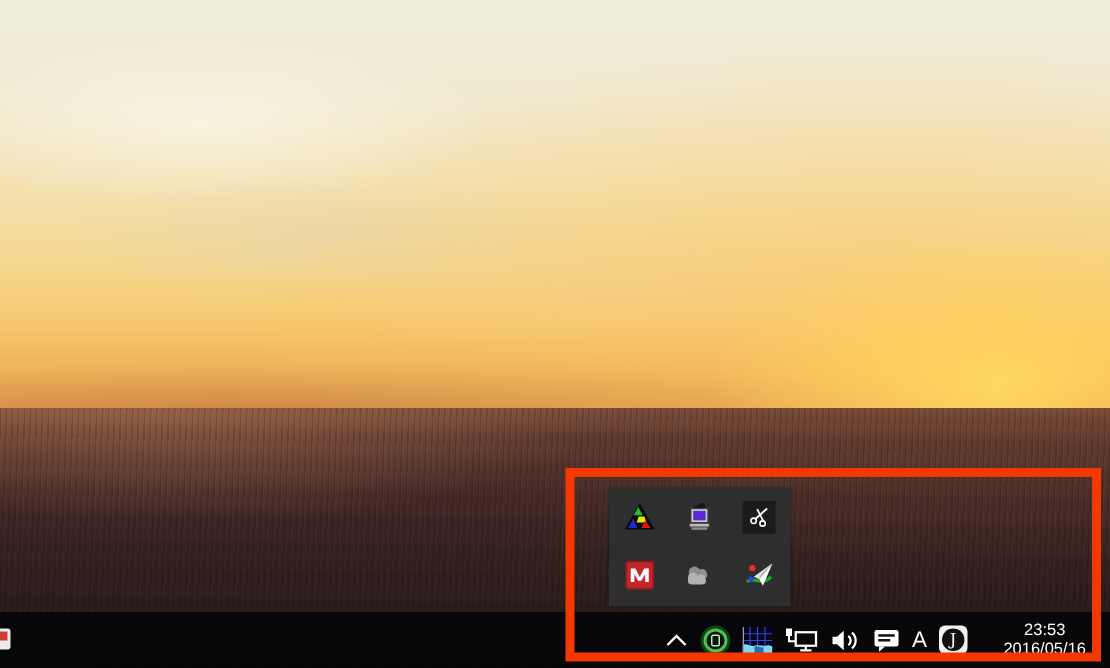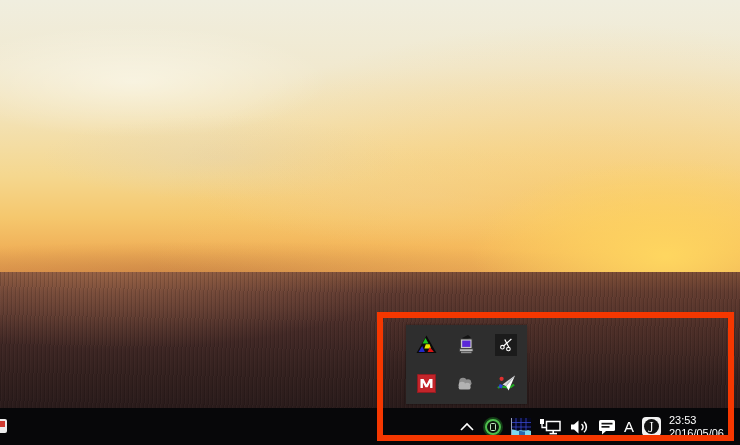--- a/index.html
+++ b/index.html
@@ -32,21 +32,21 @@
   .scissor-bg{width:22px;height:22px;background:#1b1b1b;display:flex;align-items:center;justify-content:center;}
 
   
   .taskbar{position:absolute;left:0;top:408px;width:740px;height:37px;background:#070709;z-index:8;}
   .tray{position:absolute;right:0;top:0;height:100%;display:flex;align-items:center;gap:8px;padding-right:16px;}
   .titem{display:flex;align-items:center;justify-content:center;cursor:pointer;}
   .ime-a{color:#fff;font-size:15px;line-height:15px;}
   .jicon{width:19px;height:19px;background:#f2f2f2;border-radius:4px;display:flex;align-items:center;justify-content:center;}
   .jcircle{width:15px;height:15px;border-radius:50%;background:#101010;color:#fff;font-size:11px;
     font-family:"DejaVu Serif",serif;display:flex;align-items:center;justify-content:center;}
-  .clock{color:#fff;font-size:11px;line-height:13px;margin-left:0;}
+  .clock{color:#fff;font-size:11px;line-height:13px;text-align:center;margin-left:16px;}
   .grn{width:20px;height:20px;border-radius:50%;background:#134016;display:flex;align-items:center;justify-content:center;}
   .grn-ring{width:16px;height:16px;border-radius:50%;border:2.5px solid #4fbf4f;background:#0b150c;
     box-sizing:border-box;display:flex;align-items:center;justify-content:center;}
   .grn-glyph{width:6px;height:8px;border:1.4px solid #bfe8bf;border-radius:1.5px;box-sizing:border-box;}
   .edge-icon{position:absolute;left:0;top:419px;width:7px;height:14px;background:#ececec;
     border-radius:0 2px 2px 0;z-index:9;overflow:hidden;}
   .edge-icon::after{content:"";position:absolute;left:0;top:2px;width:5px;height:6px;background:#cf3b31;}
 
   
   .annotation{position:absolute;left:377px;top:312px;width:357px;height:129px;
@@ -190,21 +190,21 @@
       <div class="titem">
         <span class="ime-a">A</span>
       </div>
 
       <div class="titem jicon">
         <div class="jcircle">J</div>
       </div>
 
       <div class="clock">
         <div>23:53</div>
-        <div>2016/05/06</div>
+        <div>2016/05/16</div>
       </div>
     </div>
   </div>
 
   <div class="edge-icon"></div>
 
   <div class="annotation"></div>
 </div>
 
 </body></html>

